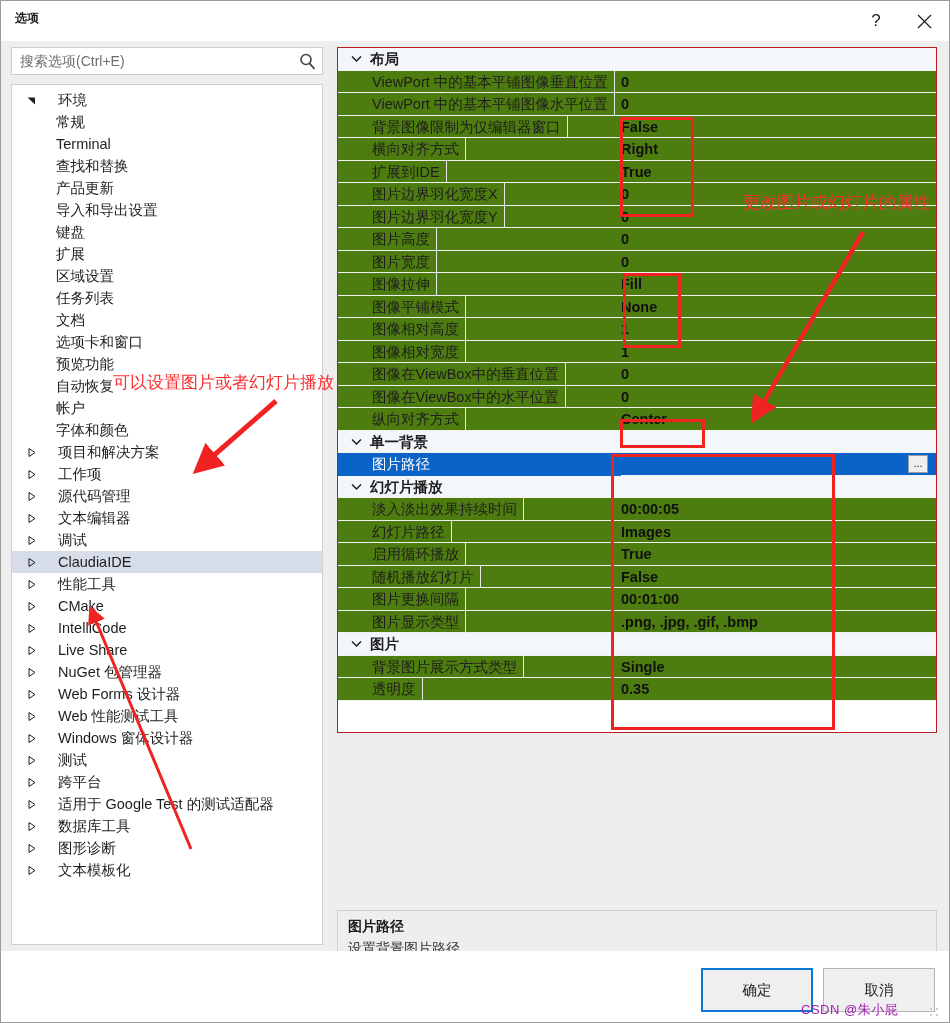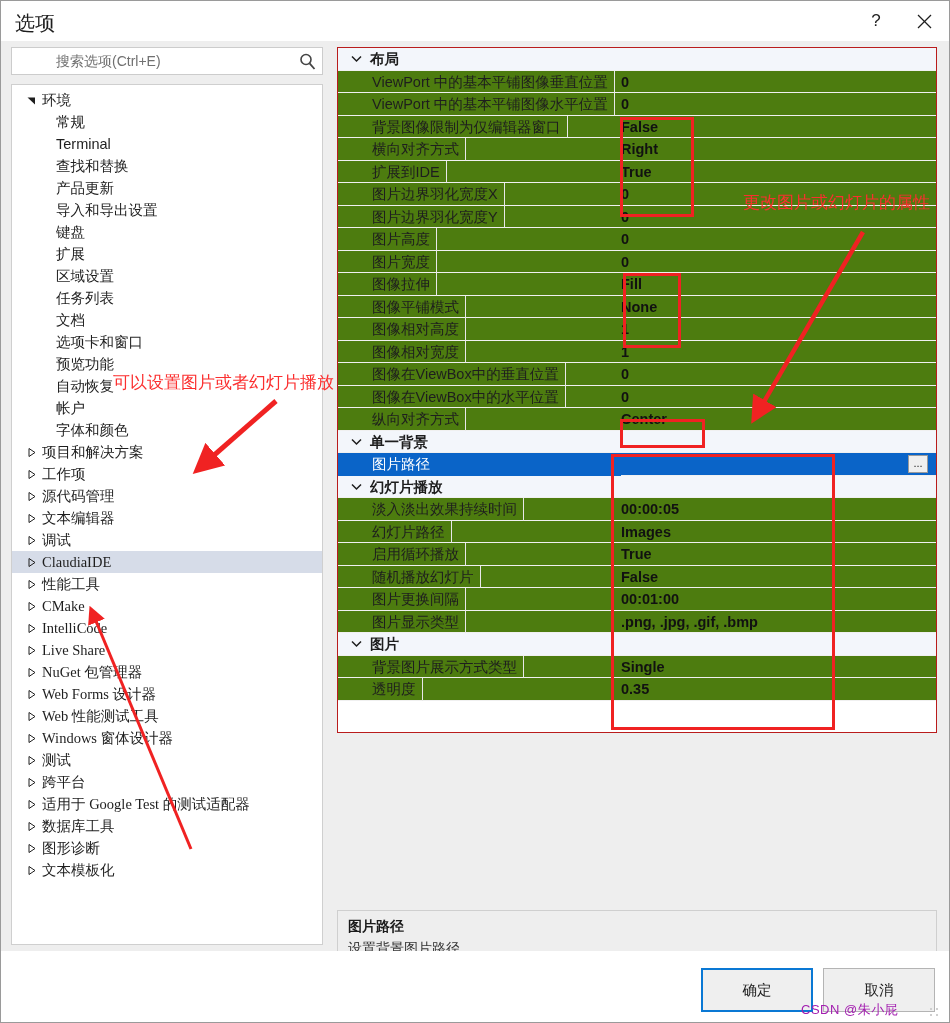--- a/index.html
+++ b/index.html
@@ -17,21 +17,21 @@
     border: 1px solid #9a9a9a;
   }
 
   
   .titlebar {
     position: absolute; left: 0; top: 0; width: 948px; height: 40px;
     background: #ffffff;
   }
   .titlebar .title {
     position: absolute; left: 14px; top: 9px;
-    font-size: 20px; color: #1e1e1e;
+    font-size: 12px; color: #1e1e1e; font-weight: bold;
   }
   .winbtn {
     position: absolute; top: 0; width: 46px; height: 40px;
     display: flex; align-items: center; justify-content: center;
     font-size: 17px; color: #1f1f1f;
   }
   .winbtn.help { right: 50px; }
   .winbtn.close { right: 2px; }
   .winbtn.close svg { display:block; }
 
@@ -42,21 +42,21 @@
   }
 
   
   .search-box {
     position: absolute; left: 10px; top: 6px; width: 312px; height: 28px;
     background: #ffffff; border: 1px solid #cccccc;
   }
   .search-box input {
     position: absolute; left: 6px; top: 0; width: 272px; height: 26px;
     border: none; outline: none; background: transparent;
-    font-family: "Liberation Sans", sans-serif; font-size: 14px; color: #3b3b3b; margin-left: 36px;
+    font-family: "Liberation Sans", sans-serif; font-size: 14px; color: #3b3b3b;
   }
   .search-box input::placeholder { color: #707070; opacity: 1; }
   .search-icon {
     position: absolute; right: 5px; top: 4px; width: 19px; height: 19px;
   }
 
   .tree-panel {
     position: absolute; left: 10px; top: 43px; width: 312px; height: 861px;
     background: #ffffff; border: 1px solid #cfcfcf;
     overflow: hidden;
@@ -68,21 +68,21 @@
     padding-left: 10px;
   }
   .tree-item.level1 { padding-left: 10px; }
   .tree-item.level2 { padding-left: 44px; }
   .tree-item.selected { background: #d6dce8; }
   .tw {
     position: absolute; left: 12px; top: 0; width: 14px; height: 22px;
     display: flex; align-items: center; justify-content: center;
     font-size: 9px; color: #1e1e1e;
   }
-  .tree-item.level1 .label { margin-left: 20px; font-family: Liberation Serif, serif; }
+  .tree-item.level1 .label { margin-left: 36px; }
   .tw svg { display:block; }
 
   
   .grid-panel {
     position: absolute; left: 336px; top: 6px; width: 600px; height: 686px;
     background: #4d7c0f; border: 1px solid #b91c1c;
     overflow: hidden;
   }
   .prow {
     position: relative; height: 22.5px; line-height: 22.5px;

